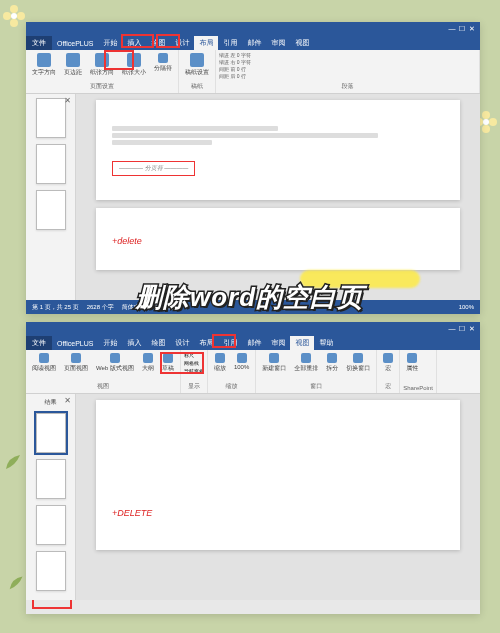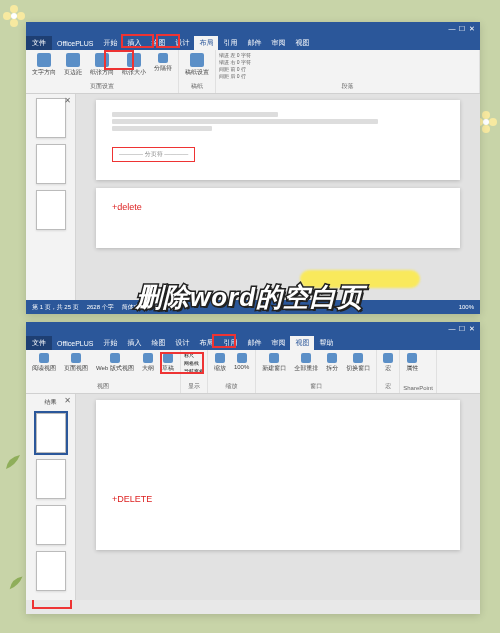--- a/index.html
+++ b/index.html
@@ -84,22 +84,23 @@
     width: 30px; height: 40px; background: #fff; border: 1px solid #bbb;
     box-shadow: 0 1px 2px rgba(0,0,0,0.1); cursor: pointer;
   }
   .thumb.sel { outline: 2px solid #2b579a; }
   .editor {
     flex: 1; background: #e2e2e2; padding: 6px 20px; overflow: hidden;
     display: flex; flex-direction: column; gap: 8px;
   }
   .page {
     background: #fff; box-shadow: 0 1px 4px rgba(0,0,0,0.2);
-    padding: 10px 16px; min-height: 80px; font-size: 7px; color: #555;
+    padding: 24px 16px; min-height: 80px; font-size: 7px; color: #555;
     position: relative;
+    font-style: italic;
   }
   .blur-line { height: 5px; background: #ddd; border-radius: 1px; margin: 2px 0; filter: blur(0.6px); }
   .page-break-box {
     border: 1.5px solid #e33; padding: 2px 6px; margin-top: 14px;
     display: inline-block; font-size: 6px; color: #888;
   }
   .delete-txt { color: #d22; font-size: 9px; margin-top: 4px; }
 
   .statusbar {
     height: 14px; background: #2b579a; color: #fff; font-size: 6px;

